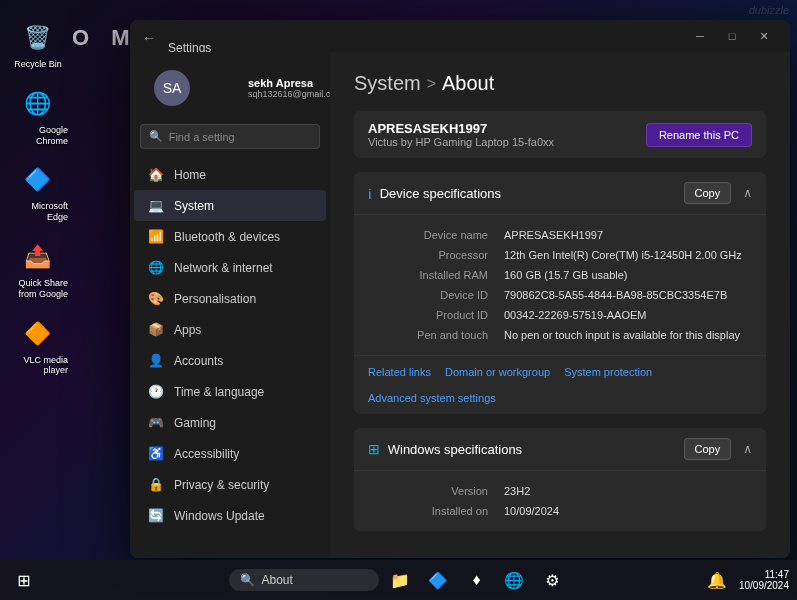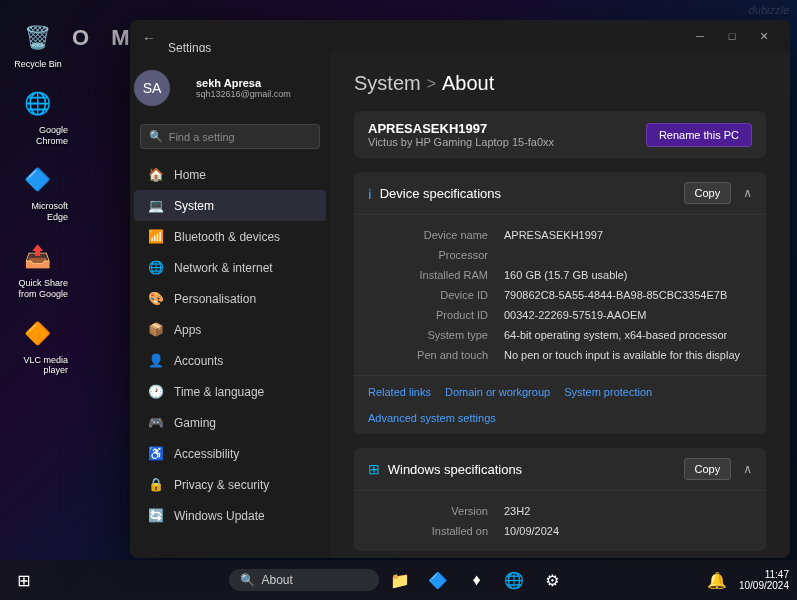--- a/index.html
+++ b/index.html
@@ -149,33 +149,33 @@
       flex-direction: column;
       flex-shrink: 0;
       overflow-y: auto;
       padding: 8px 0;
     }
 
     
     .user-profile {
       display: flex;
       align-items: center;
-      gap: 26px;
-      padding: 10px 4px;
+      gap: 10px;
+      padding: 10px 24px;
       margin-bottom: 8px;
     }
     .avatar {
       width: 36px; height: 36px;
       border-radius: 50%;
       background: #5a5a7a;
       display: flex; align-items: center; justify-content: center;
       color: #fff; font-size: 14px;
       flex-shrink: 0;
     }
-    .user-info { display: flex; flex-direction: column; }
+    .user-info { display: flex; flex-direction: column; margin-left: 48px; }
     .user-name { color: #fff; font-size: 11px; font-weight: 600; }
     .user-email { color: #aaa; font-size: 9px; }
 
     
     .sidebar-search {
       margin: 0 10px 10px;
       background: rgba(255,255,255,0.08);
       border: 1px solid rgba(255,255,255,0.1);
       border-radius: 4px;
       display: flex;
@@ -479,36 +479,33 @@
               <span class="collapse-btn">∧</span>
             </div>
           </div>
           <div class="spec-table" id="device-specs-table">
               <div class="spec-row">
     <span class="spec-label">Device name</span>
     <span class="spec-value">APRESASEKH1997</span>
   </div>
               <div class="spec-row">
     <span class="spec-label">Processor</span>
+    <span class="spec-value">12th Gen Intel(R) Core(TM) i5-12450H  2.00 GHz</span>
   </div>
               <div class="spec-row">
     <span class="spec-label">Installed RAM</span>
     <span class="spec-value">160 GB (15.7 GB usable)</span>
   </div>
               <div class="spec-row">
     <span class="spec-label">Device ID</span>
     <span class="spec-value">790862C8-5A55-4844-BA98-85CBC3354E7B</span>
   </div>
               <div class="spec-row">
     <span class="spec-label">Product ID</span>
     <span class="spec-value">00342-22269-57519-AAOEM</span>
-  </div>
-              <div class="spec-row">
-    <span class="spec-label">System type</span>
-    <span class="spec-value">64-bit operating system, x64-based processor</span>
   </div>
               <div class="spec-row">
     <span class="spec-label">Pen and touch</span>
     <span class="spec-value">No pen or touch input is available for this display</span>
   </div>
             </div>
           <div class="related-links" id="related-links-container">
               <span class="related-link">Related links</span>
               <span class="related-link">Domain or workgroup</span>
               <span class="related-link">System protection</span>

